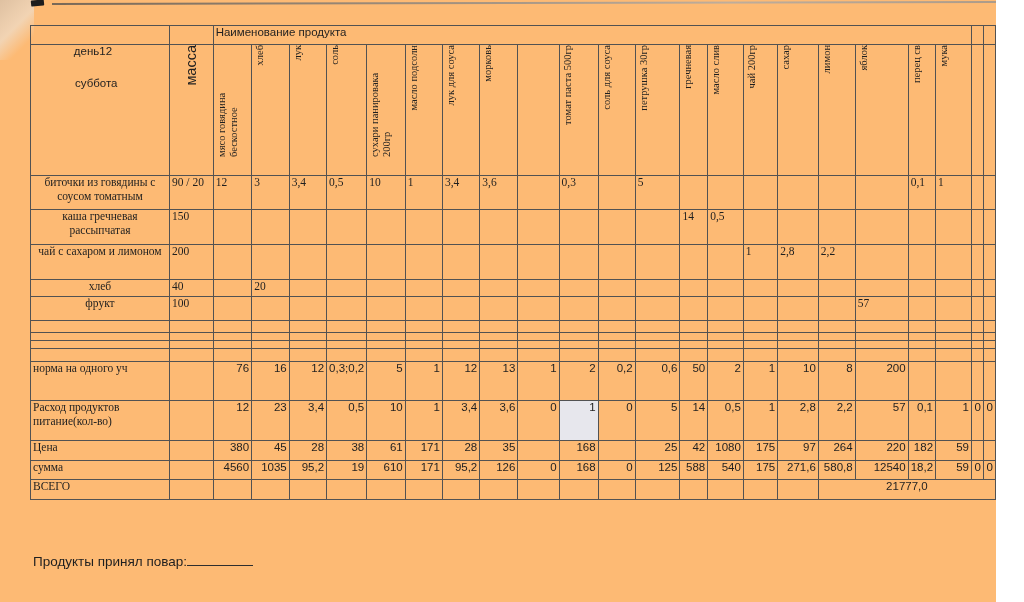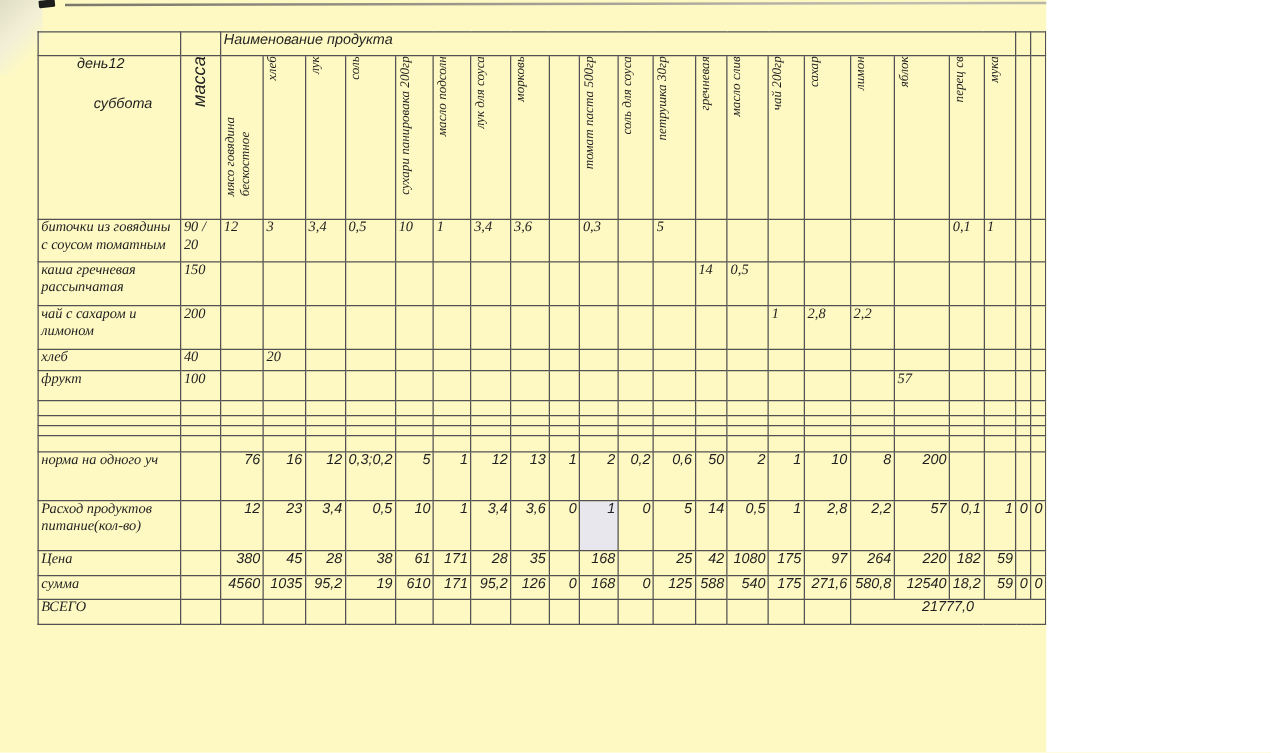--- a/index.html
+++ b/index.html
@@ -1,18 +1,18 @@
 <!DOCTYPE html>
 <html><head>
 <meta charset="utf-8">
 <style>
   html,body { margin:0; padding:0; }
   body { width:1024px; height:602px; background:#ffffff; }
-  .page { position:relative; width:837px; height:602px; background:#fef9c3; overflow:hidden;
-          font-family:"Liberation Serif", serif; color:#1f1f1f;font-style:italic; }
+  .page { position:relative; width:996px; height:602px; background:#fdba74; overflow:hidden;
+          font-family:"Liberation Serif", serif; color:#1f1f1f; }
 
   
   .corner-shade { position:absolute; left:0; top:0; width:34px; height:60px;
     background:linear-gradient(135deg, #c6c6c6 0%, #e9e9e7 45%, rgba(255,255,255,0) 75%); opacity:.55; }
   .top-edge { position:absolute; left:52px; top:2px; width:965px; height:2px;
     background:linear-gradient(to right, #4d4d4d, #a9a9a9 70%, #8f8f8f); opacity:.75; transform:rotate(-0.12deg); }
   .ink-dash { position:absolute; left:31px; top:0; width:13px; height:6px; background:#1d1d1d;
     border-radius:1px; transform:rotate(-6deg); }
 
   table.doc { position:absolute; left:30px; top:25px; border-collapse:collapse; table-layout:fixed; }
@@ -23,21 +23,21 @@
   .c-group { font-family:"Liberation Sans", sans-serif; font-size:13.5px; vertical-align:middle; padding-left:6px; }
   .c-day { font-family:"Liberation Sans", sans-serif; font-size:14.5px; vertical-align:middle; line-height:1.5; }
   .c-day .l1 { text-align:center; padding-right:14px; }
   .c-day .l2 { text-align:left; padding-left:42px;margin-top:18px; }
   .vm { vertical-align:middle; text-align:center; }
   .vb { vertical-align:bottom; padding:2px 1px 3px 2px; }
   .vh { display:inline-block; writing-mode:vertical-rl; transform:rotate(180deg);
         font-size:10.5px; line-height:1.15; max-height:112px; }
   .vh-mass { display:inline-block; writing-mode:vertical-rl; transform:rotate(180deg);
         font-family:"Liberation Sans", sans-serif; font-size:14.5px; }
-  .dname { font-size:12.5px; line-height:1.3; padding:1px 3px; }
+  .dname { font-size:12.5px; line-height:1.3; padding:1px 3px;text-align:center; }
   .dmass { font-size:13px; padding:1px 3px; }
   .dval  { font-size:11px; padding:1px 2px; }
   .slabel { font-size:13px; padding:1px 3px; }
   .nval { font-family:"Liberation Sans", sans-serif; font-size:10.5px; text-align:right;
           vertical-align:bottom; padding:0 3px 2px 0; }
   .hl { background:#e7e7ed; }
   .totalv { font-family:"Liberation Sans", sans-serif; font-size:15px; text-align:center; vertical-align:middle; }
   tr.sp td { line-height:0; font-size:1px; }
 
   .f1 { position:absolute; left:33px; top:513px; font-size:15px; white-space:nowrap; }
@@ -485,13 +485,16 @@
           <td></td>
           <td></td>
           <td></td>
           <td></td>
           <td></td>
       <td class="totalv" colspan="6">21777,0</td>
     </tr>
   </tbody>
     </table>
 
+  <div class="f2">
+    <span>Продукты принял повар:</span><span class="u u3"></span>
+  </div>
 </div>
 
 </body></html>

